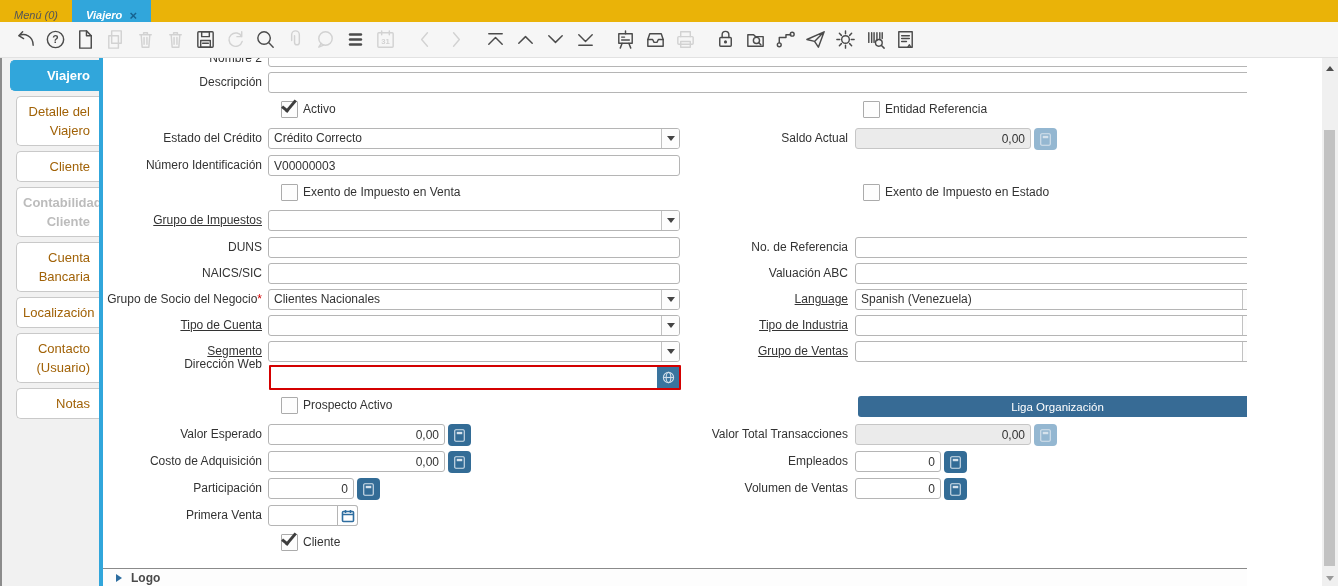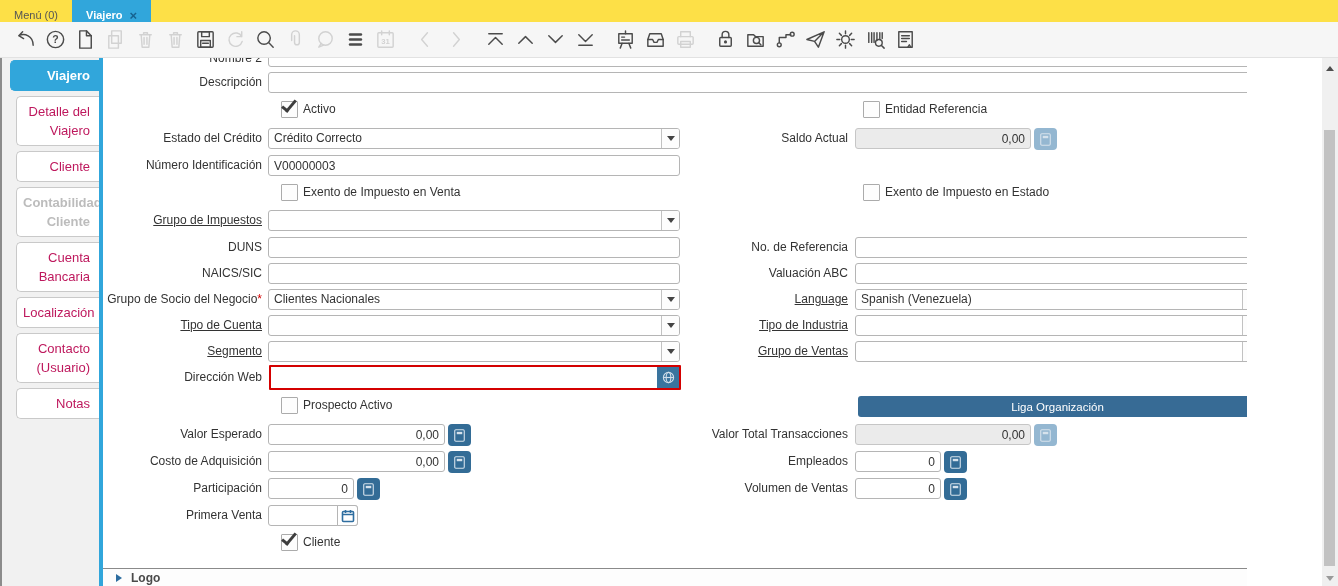--- a/index.html
+++ b/index.html
@@ -1,42 +1,42 @@
 <!DOCTYPE html>
 <html><head>
 <meta charset="utf-8">
 <style>
   * { box-sizing: border-box; margin:0; padding:0; }
   html,body { width:1338px; height:586px; overflow:hidden;
     font-family:"Liberation Sans","DejaVu Sans",sans-serif; background:#fff; }
 
   
   .tabbar { position:absolute; left:0; top:0; width:1338px; height:32px;
-    background:#fde047; border-bottom:2px solid #2196d3; display:flex; align-items:stretch; }
+    background:#eab308; border-bottom:2px solid #2196d3; display:flex; align-items:stretch;font-style:italic; }
   .wtab { font-size:11px; color:#555; padding:0 14px; display:flex; align-items:center; gap:7px; }
   .wtab.active { background:#31a6db; color:#fff; font-weight:bold; }
   .wtab .closex { color:#16628f; font-weight:bold; font-size:13px; line-height:1; cursor:pointer; }
 
   
   .toolbar { position:absolute; left:0; top:22px; width:1338px; height:36px;
     background:#f6f6f6; border-bottom:1px solid #e2e2e2; display:flex; align-items:center; padding-left:10px; }
   .tbtn { width:30px; height:30px; display:flex; align-items:center; justify-content:center; flex:0 0 auto; }
   .tbtn svg { width:23px; height:23px; stroke:#4b4b4b; fill:none; stroke-width:1.5; stroke-linecap:round; stroke-linejoin:round; }
   .tbtn.dis svg { stroke:#d2d2d2; }
   .tbtn svg .fil { fill:#4b4b4b; stroke:none; }
   .tbtn svg text { stroke:none; fill:#4b4b4b; font-family:"Liberation Sans",sans-serif; font-weight:bold; }
   .tbtn.dis svg text { fill:#d2d2d2; }
   .tsp { flex:0 0 10px; }
 
   
   .sidebar { position:absolute; left:0; top:58px; width:103px; height:528px;
     background:#f1f1f1; border-left:2px solid #8c8c8c; }
   .sidebar .bluestrip { position:absolute; right:0; top:0; width:4px; height:528px; background:#31a6db; }
   .stab { position:relative; margin:0 3px 5px 14px; background:#fff; border:1px solid #c9c9c9;
-    border-radius:5px 0 0 5px; border-right:none; font-size:13px; color:#be185d;
+    border-radius:5px 0 0 5px; border-right:none; font-size:13px; color:#a16207;
     text-align:right; padding:5px 10px 5px 6px; line-height:19px; }
   .stab.active { margin-left:8px; background:#31a6db; border-color:#31a6db; color:#fff; font-weight:bold; }
   .stab.disabled { color:#bcbcbc;font-weight:bold; }
   .sidebar .first-gap { height:2px; }
 
   
   .content { position:absolute; left:103px; top:58px; width:1144px; height:528px;
     background:#fff; overflow:hidden; }
   .form { position:absolute; left:0; top:0; width:1219px; height:510px; }
 
@@ -407,21 +407,21 @@
         </span>
     </div>
     <div class="lbl R u" style="top:283px">Grupo de Ventas</div>
     <div class="combo" style="top:283px;left:752px;width:406px">
       <span class="combo-val"></span>
       <span class="combo-btn">
           <i class="tri"></i>
         </span>
     </div>
 
-    <div class="lbl L" style="top:309px">Dirección Web</div>
+    <div class="lbl L" style="top:296px">Dirección Web</div>
     <div class="redbox" style="top:307px;left:166px;width:412px">
       <input style="">
       <button class="globebtn">
           <svg viewBox="0 0 14 14">
             <circle cx="7" cy="7" r="5.5"></circle>
             <ellipse cx="7" cy="7" rx="2.5" ry="5.5"></ellipse>
             <path d="M1.5 7 h11"></path>
           </svg>
         </button>
     </div>

